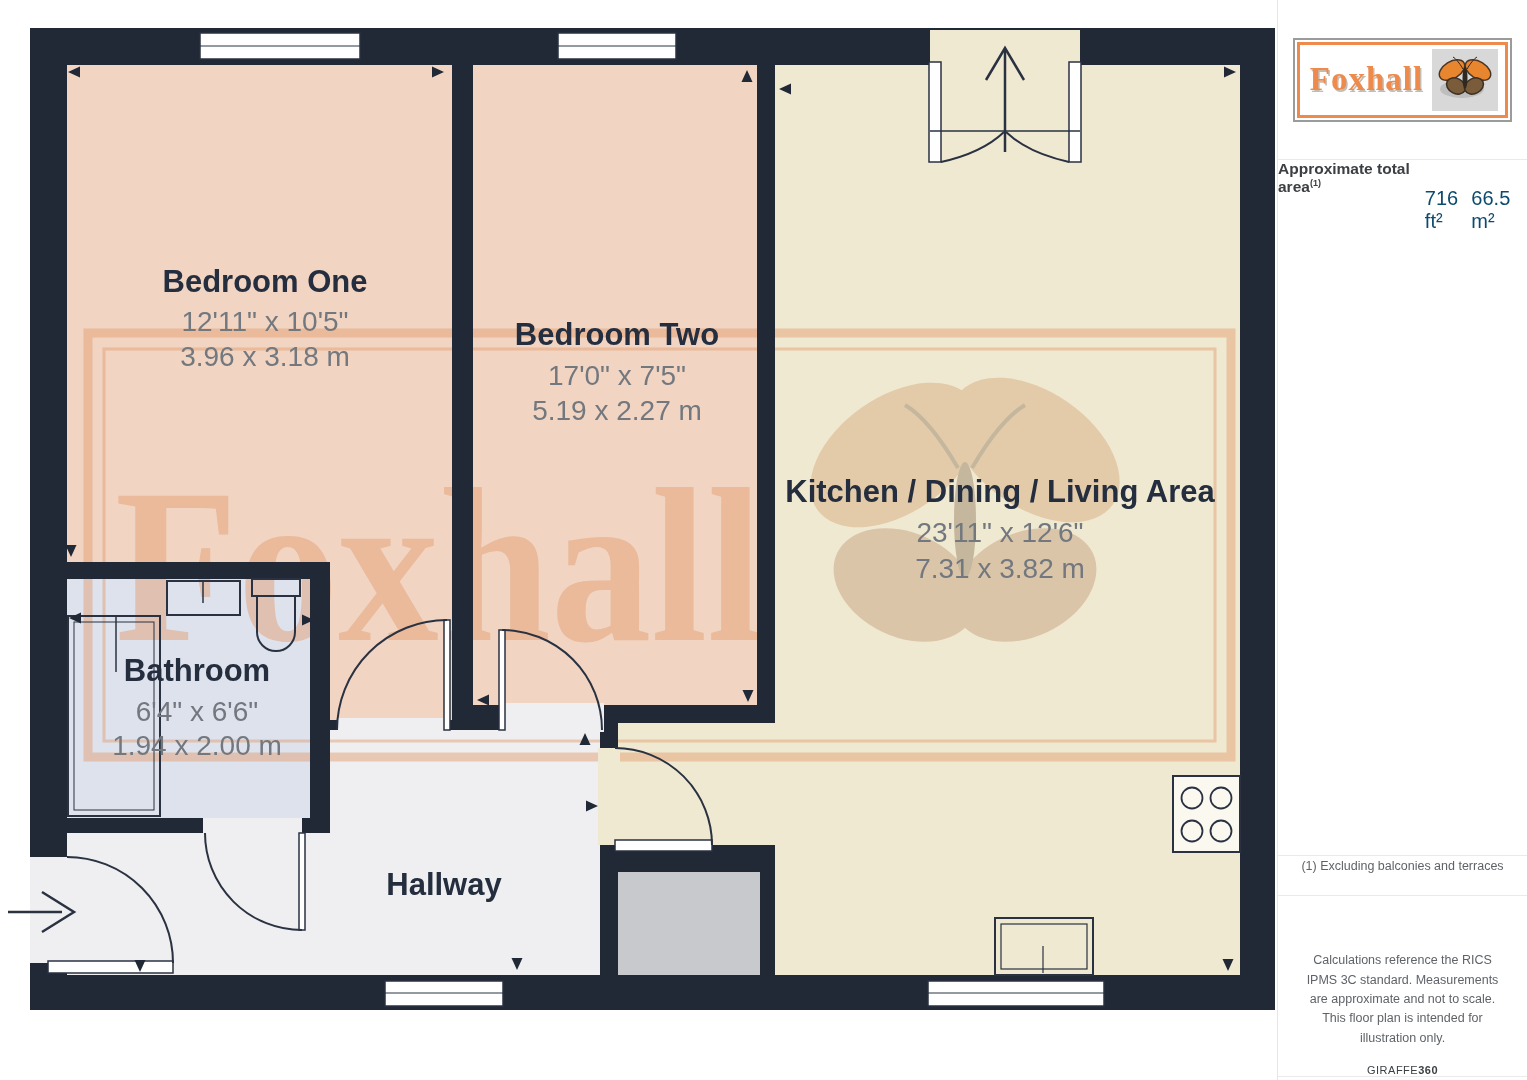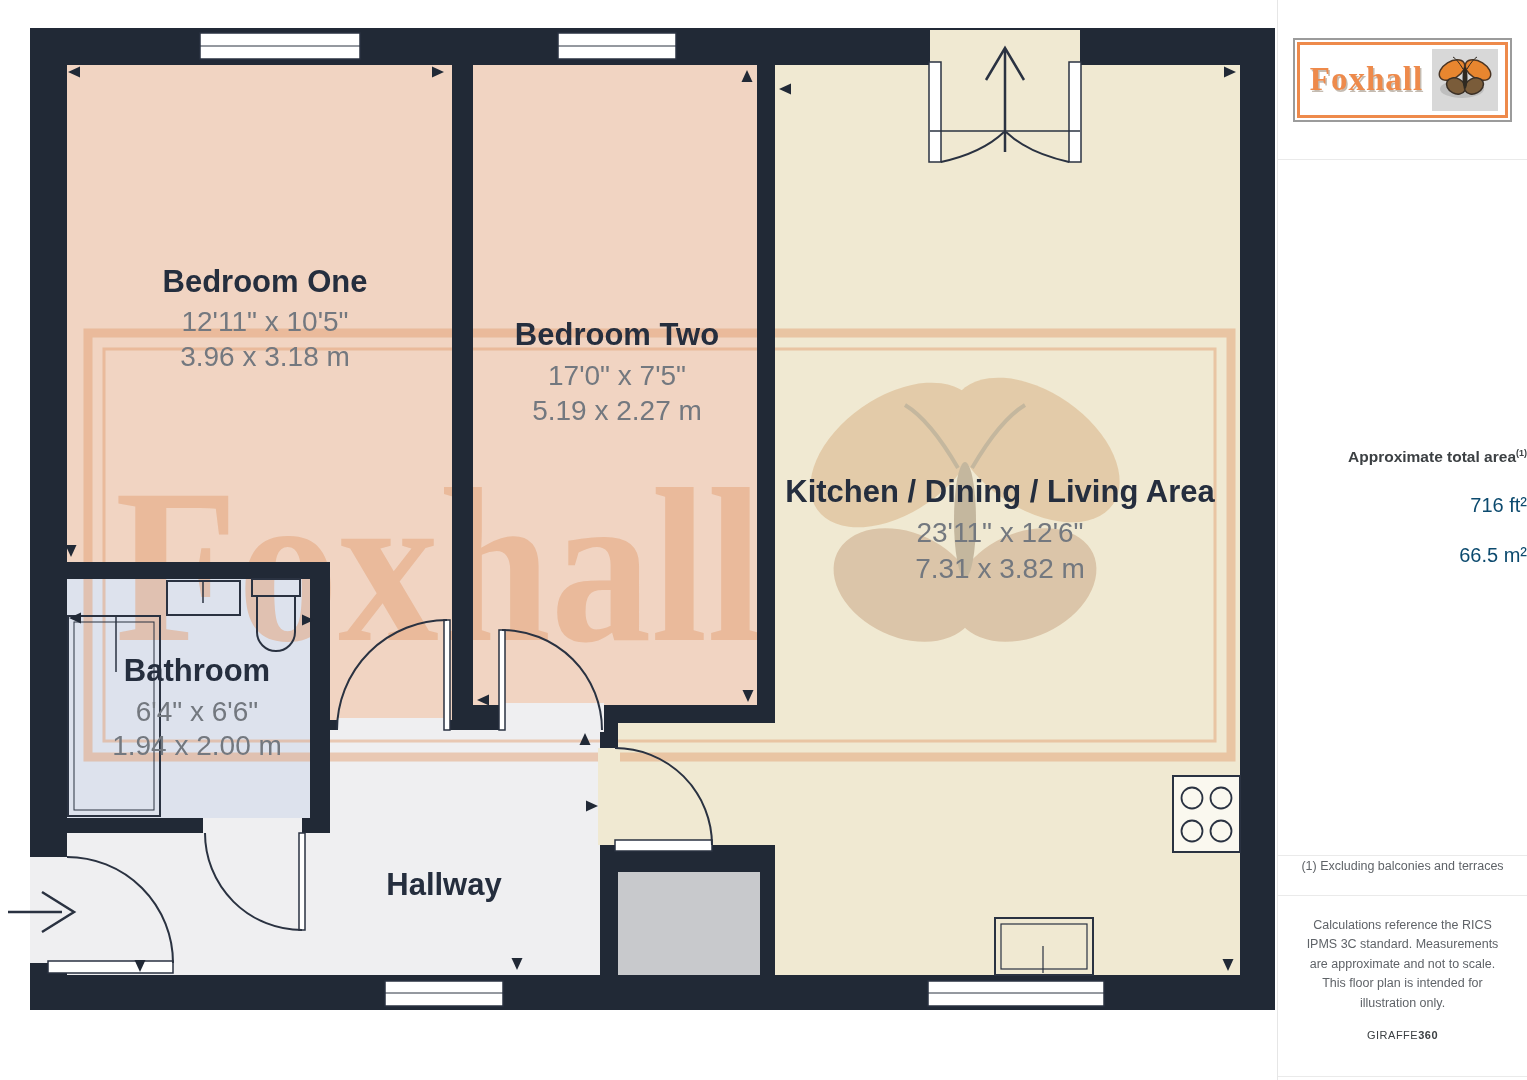--- a/index.html
+++ b/index.html
@@ -30,27 +30,27 @@
     border-left:1px solid #e6e6e6;
   }
   .sb-section{position:absolute;left:0;width:100%;box-sizing:border-box;}
   #sb-logo{top:0;height:160px;border-bottom:1px solid #eaeaea;display:flex;align-items:center;justify-content:center;}
   .logo-box{border:2px solid #9b9b9b;padding:2px;background:#fff;}
   .logo-inner{border:3px solid var(--accent-orange);background:#fff;display:flex;align-items:center;gap:6px;padding:4px 7px;}
   .logo-text{
     font-family:"Liberation Serif",serif;font-weight:bold;font-size:33px;color:var(--accent-orange);
     text-shadow:1.5px 1.5px 0 rgba(90,60,30,.35);letter-spacing:1px;padding:0 3px;
   }
-  #sb-area{top:160px;height:696px;border-bottom:1px solid #eaeaea;display:flex;flex-direction:column;align-items:flex-end;justify-content:center;}
+  #sb-area{top:160px;height:696px;border-bottom:1px solid #eaeaea;display:flex;flex-direction:row;align-items:flex-start;justify-content:center;}
   .area-heading{font-size:15.5px;font-weight:bold;color:#3c4043;}
   .area-heading sup{font-size:9px;}
   .area-val{font-size:20px;color:#0c4a6e;margin-top:27px;}
   #sb-footnote{top:836px;height:60px;border-bottom:1px solid #eaeaea;display:flex;align-items:center;justify-content:center;
     font-size:12.5px;color:#5f6368;text-align:center;padding:0 18px;}
-  #sb-calc{top:916px;height:161px;border-bottom:1px solid #eaeaea;display:flex;flex-direction:column;align-items:center;justify-content:flex-start;}
+  #sb-calc{top:916px;height:161px;border-bottom:1px solid #eaeaea;display:flex;flex-direction:column;align-items:center;justify-content:flex-end;}
   .calc-text{font-size:12.5px;color:#5f6368;text-align:center;width:198px;line-height:1.55;margin:0;}
   .brand{margin-top:16px;font-size:11px;color:#3c4043;letter-spacing:.5px;}
   .brand b{font-weight:bold;}
 </style>
 </head>
 <body>
 
 <svg id="plan" width="1277" height="1080" viewBox="0 0 1277 1080">
 
   <rect class="wall" x="30" y="28" width="1245" height="982"></rect>

